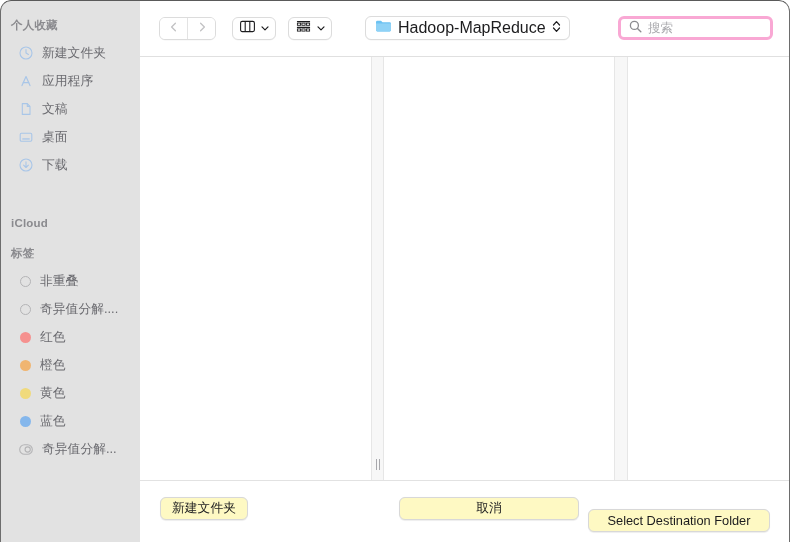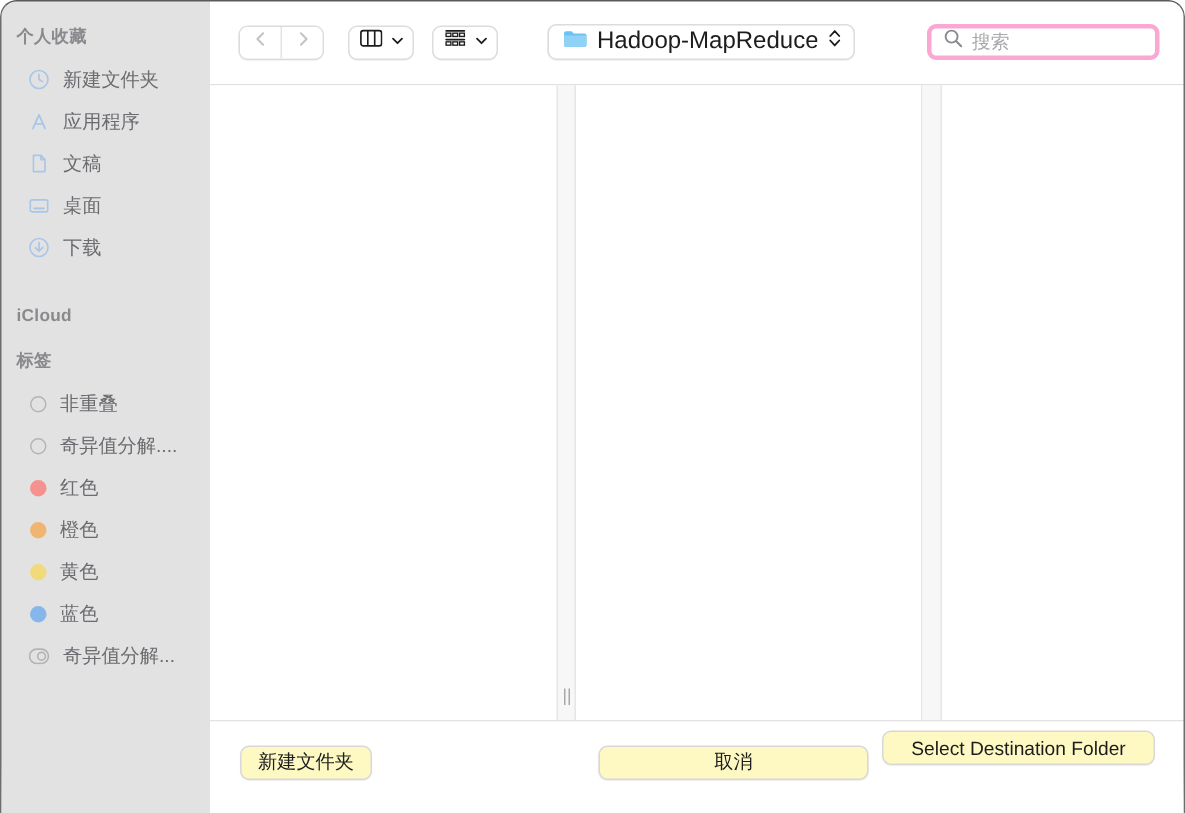--- a/index.html
+++ b/index.html
@@ -267,21 +267,21 @@
     border-radius: 6px;
     background: #fef9c3;
     box-shadow: 0 0.5px 0.8px rgba(0,0,0,0.07);
     font-size: 12.8px;
     color: #1c1c1e;
     box-sizing: border-box;
     white-space: nowrap;
   }
   .btn-newfolder { left: 20px; top: 16px; width: 88px; }
   .btn-cancel   { left: 259px; top: 16px; width: 180px; }
-  .btn-select   { left: 448px; top: 6px; width: 182px; }
+  .btn-select   { left: 448px; top: 28px; width: 182px; }
 </style>
 </head>
 <body>
 
 <div class="window">
 
   <div class="sidebar">
 
     <div class="sb-section-title first">个人收藏</div>
 
@@ -328,21 +328,21 @@
     <div class="sb-item">
       <span class="sb-icon">
         <svg width="14" height="14" viewBox="0 0 14 14">
           <circle cx="7" cy="7" r="6" fill="none" stroke="#a9c6e8" stroke-width="1.1"></circle>
           <path d="M7 3.7 V9.3 M4.6 7.1 L7 9.5 L9.4 7.1" fill="none" stroke="#a9c6e8" stroke-width="1.1" stroke-linecap="round" stroke-linejoin="round"></path>
         </svg>
       </span>
       <span class="sb-label">下载</span>
     </div>
 
-    <div class="sb-section-title" style="margin-top:24px;">iCloud</div>
+    <div class="sb-section-title" style="margin-top:36px;">iCloud</div>
 
     <div class="sb-section-title" style="margin-top:14px;">标签</div>
 
     <div class="sb-item">
       <span class="dot hollow"></span>
       <span class="sb-label">非重叠</span>
     </div>
     <div class="sb-item">
       <span class="dot hollow"></span>
       <span class="sb-label">奇异值分解....</span>

